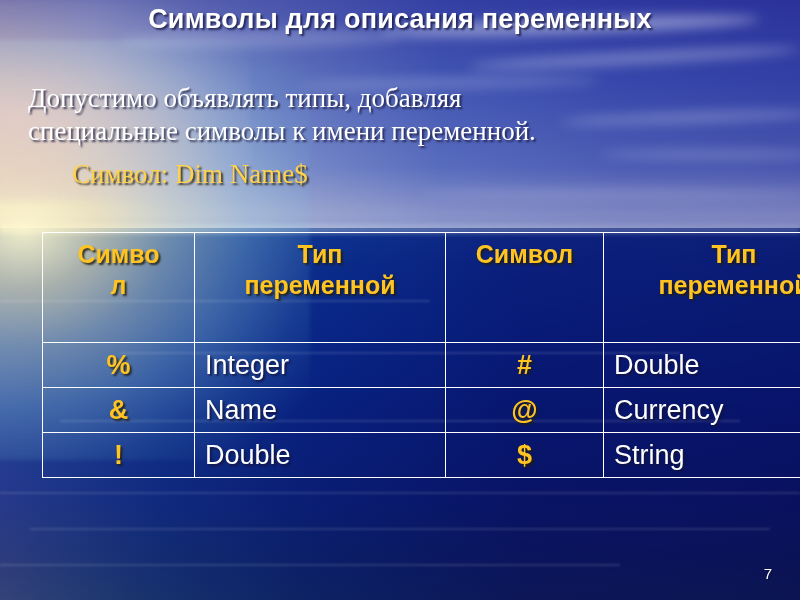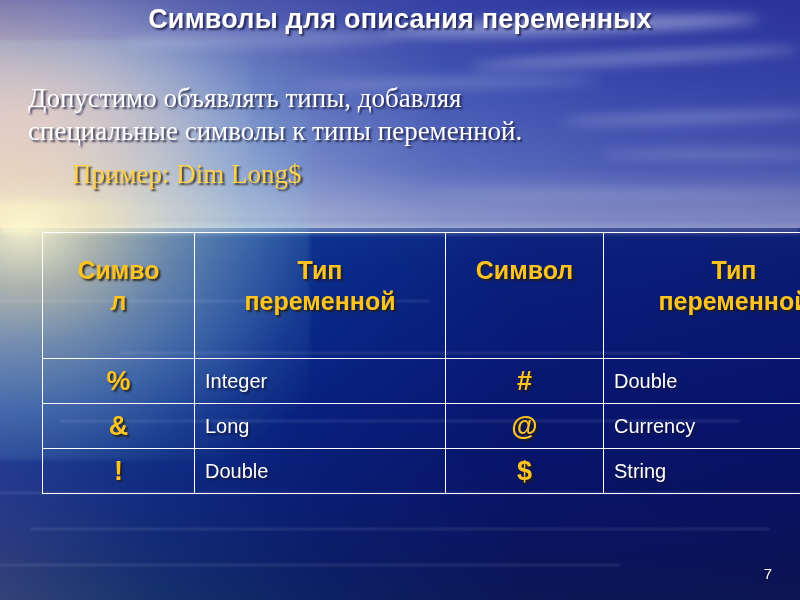--- a/index.html
+++ b/index.html
@@ -172,21 +172,21 @@
     background: transparent;
   }
   .tbl .col-sym  { width: 131px; }
   .tbl .col-type { width: 230px; }
   .tbl .col-sym2 { width: 137px; margin-top: 11px; }
   .tbl .col-type2{ width: 240px; }
 
   .hdr td {
     height: 103px;
     vertical-align: top;
-    padding-top: 22px;
+    padding-top: 6px;
   }
   .hdr .cell {
     font-family: "Liberation Sans", sans-serif;
     font-weight: bold;
     font-size: 25px;
     line-height: 31px;
     color: #ffc422;
     text-align: center;
     text-shadow: 2px 2px 2px rgba(35,30,10,0.85);
   }
@@ -195,21 +195,21 @@
   .sym {
     font-family: "Liberation Sans", sans-serif;
     font-weight: bold;
     font-size: 27px;
     color: #ffc422;
     text-align: center;
     text-shadow: 2px 2px 2px rgba(35,30,10,0.85);
   }
   .typ {
     font-family: "Liberation Sans", sans-serif;
-    font-size: 20px;
+    font-size: 27px;
     color: #ffffff;
     text-align: left;
     padding-left: 4px;
     text-shadow: 2px 2px 2px rgba(20,20,55,0.8);
   }
 
   
   .pageno {
     position: absolute;
     right: 28px; bottom: 18px;
@@ -242,24 +242,24 @@
   <div class="wave" style="left:120px;top:352px; width:560px;"></div>
   <div class="wave" style="left:60px; top:420px; width:680px;"></div>
   <div class="wave" style="left:0;   top:492px; width:800px;"></div>
   <div class="wave" style="left:30px; top:528px; width:740px;"></div>
   <div class="wave" style="left:0;   top:564px; width:620px;"></div>
 
   <div class="title">Символы для описания переменных</div>
 
   <div class="body-text">
     <span class="body-line l1">Допустимо объявлять типы, добавляя</span>
-    <span class="body-line">специальные символы к типы переменной.</span>
+    <span class="body-line">специальные символы к имени переменной.</span>
   </div>
 
-  <div class="example">Пример: Dim Long$</div>
+  <div class="example">Символ: Dim Name$</div>
 
   <table class="tbl">
     <tbody>
         <tr class="hdr">
       <td class="col-sym">
         <div class="cell">Симво</div>
         <div class="cell">л</div>
       </td>
       <td class="col-type">
         <div class="cell">Тип</div>
@@ -275,21 +275,21 @@
     </tr>
 
     <tr class="row">
       <td class="sym">%</td>
       <td class="typ">Integer</td>
       <td class="sym">#</td>
       <td class="typ">Double</td>
     </tr>
     <tr class="row">
       <td class="sym">&amp;</td>
-      <td class="typ">Long</td>
+      <td class="typ">Name</td>
       <td class="sym">@</td>
       <td class="typ">Currency</td>
     </tr>
     <tr class="row">
       <td class="sym">!</td>
       <td class="typ">Double</td>
       <td class="sym">$</td>
       <td class="typ">String</td>
     </tr>
   </tbody>

